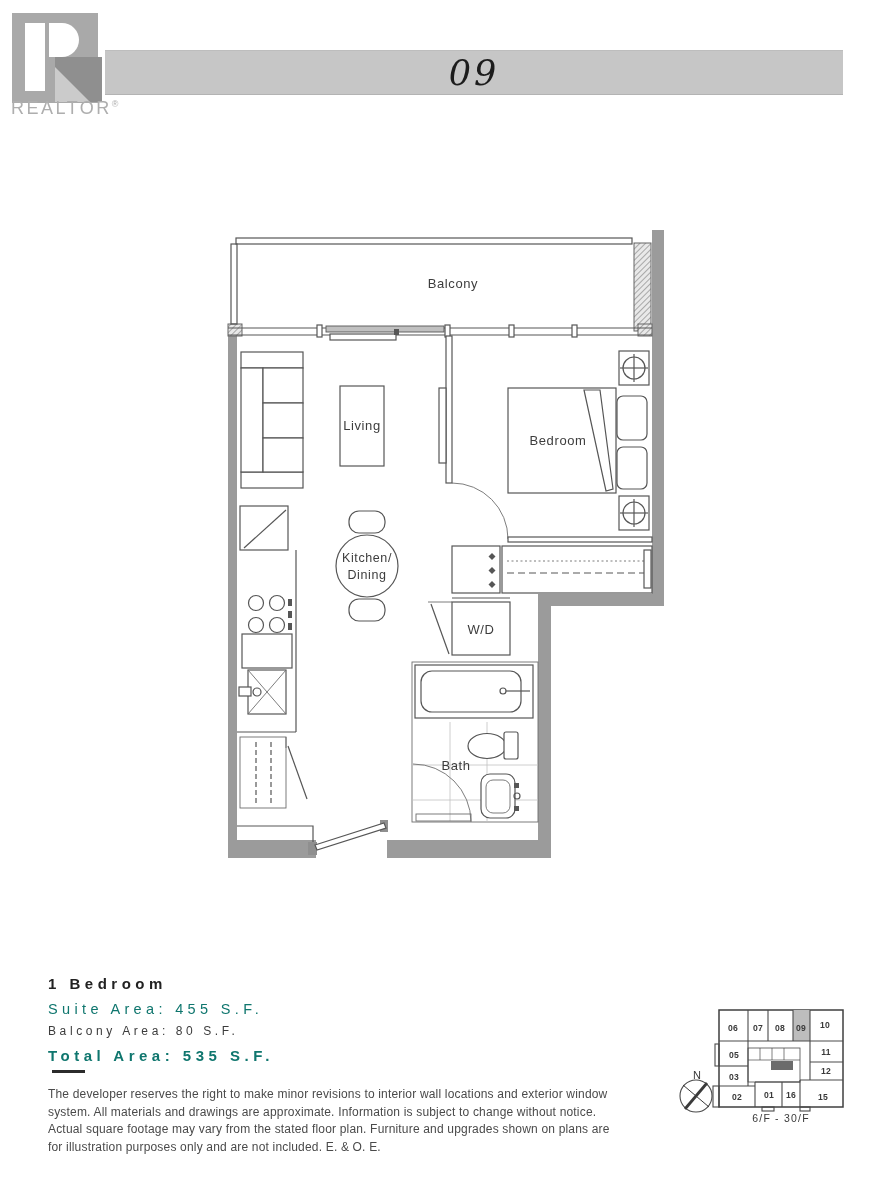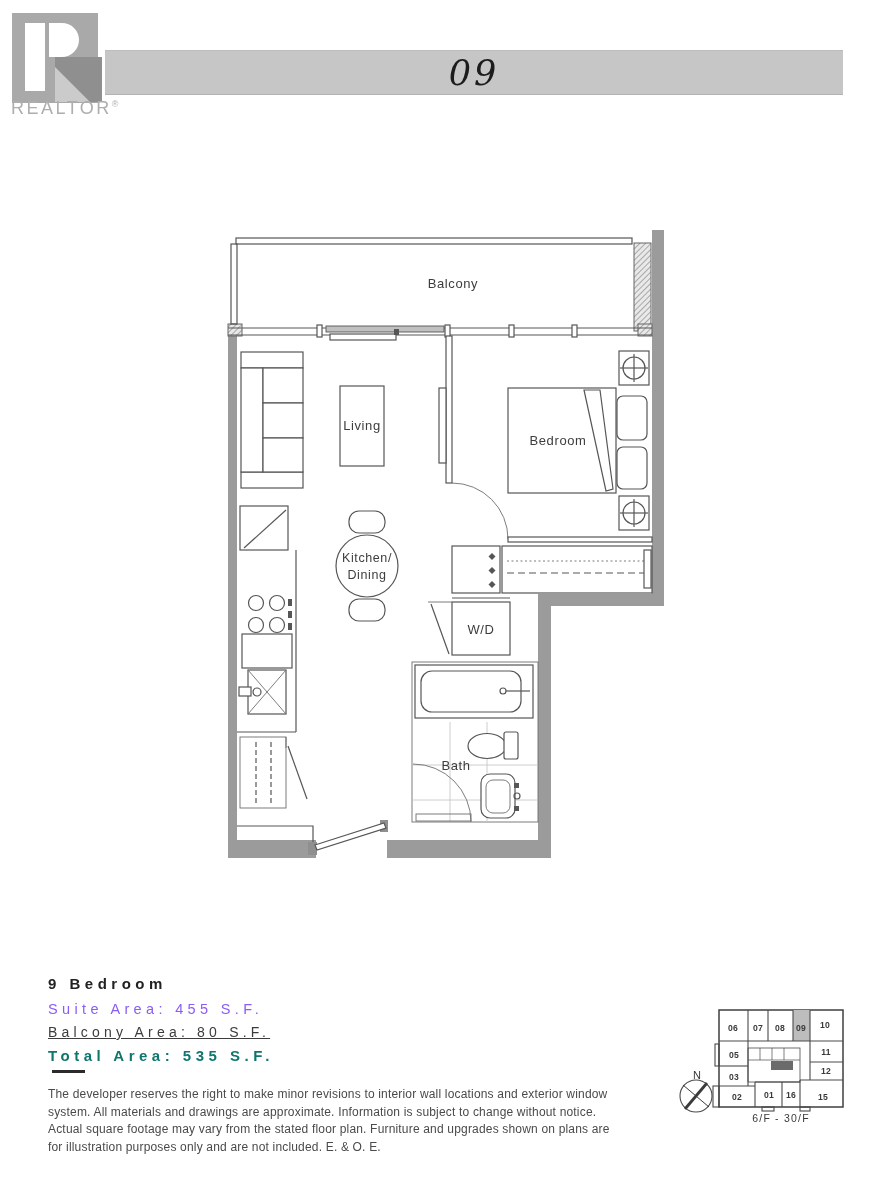--- a/index.html
+++ b/index.html
@@ -23,22 +23,22 @@
   .ln{fill:none;stroke:#565656;stroke-width:1.2;}
   .lnth{fill:none;stroke:#6e6e6e;stroke-width:0.9;}
   .furn{fill:#ffffff;stroke:#565656;stroke-width:1.2;}
   .tile{fill:none;stroke:#c2c2c2;stroke-width:0.8;}
   .lbl{font-family:"Liberation Sans",sans-serif;font-size:13px;fill:#3d3d3d;
        letter-spacing:0.6px;text-anchor:middle;}
 
   
   .sumline{position:absolute;left:48px;white-space:nowrap;}
   #plan-type{top:975px;font-size:15px;font-weight:bold;letter-spacing:0.30em;color:#222;}
-  #suite-area{top:1001px;font-size:14.5px;letter-spacing:0.30em;color:#8b5cf6;text-align:right;}
-  #balcony-area{top:1024px;font-size:14px;letter-spacing:0.30em;color:#3c3c3c;text-decoration:underline;}
+  #suite-area{top:1001px;font-size:14.5px;letter-spacing:0.30em;color:#0f766e;text-align:right;}
+  #balcony-area{top:1024px;font-size:12px;letter-spacing:0.30em;color:#3c3c3c;}
   #total-area{top:1047px;font-size:15px;font-weight:bold;letter-spacing:0.30em;color:#0f766e;}
   #divider{position:absolute;left:52px;top:1070px;width:33px;height:3px;background:#2b2b2b;}
   #disclaimer{position:absolute;left:48px;top:1086px;width:568px;
               font-size:12px;line-height:1.47;color:#4a4a4a;letter-spacing:0.015em;}
   #watermark{position:absolute;left:228px;top:1127px;width:420px;text-align:center;
              font-size:15px;font-weight:bold;letter-spacing:0.5px;color:#e8e8e8;white-space:nowrap;}
 
   
   #keyplan-svg{position:absolute;left:660px;top:1000px;}
   .kln{fill:none;stroke:#4a4a4a;stroke-width:1.1;}
@@ -236,21 +236,21 @@
 
     <g>
       <rect class="furn" x="349" y="511" width="36" height="22" rx="10"></rect>
       <rect class="furn" x="349" y="599" width="36" height="22" rx="10"></rect>
       <circle class="furn" cx="367" cy="566" r="31" stroke-width="1.3"></circle>
       <text class="lbl" x="367" y="562" style="font-size:12.5px">Kitchen/</text>
       <text class="lbl" x="367" y="579" style="font-size:12.5px">Dining</text>
     </g>
   </svg>
 
-  <div class="sumline" id="plan-type">9 Bedroom</div>
+  <div class="sumline" id="plan-type">1 Bedroom</div>
   <div class="sumline" id="suite-area">Suite Area: 455 S.F.</div>
   <div class="sumline" id="balcony-area">Balcony Area: 80 S.F.</div>
   <div class="sumline" id="total-area">Total Area: 535 S.F.</div>
   <div id="divider"></div>
   <div id="disclaimer">The developer reserves the right to make minor revisions to interior wall locations and exterior window system. All materials and drawings are approximate. Information is subject to change without notice. Actual square footage may vary from the stated floor plan. Furniture and upgrades shown on plans are for illustration purposes only and are not included. E. &amp; O. E.</div>
 
   <svg id="keyplan-svg" width="215" height="135" viewBox="660 1000 215 135">
     <g>
       <text class="klbl" x="697" y="1079" style="font-size:11px;font-weight:normal">N</text>
       <circle class="kln" cx="696" cy="1096" r="16" stroke-width="1.4"></circle>

